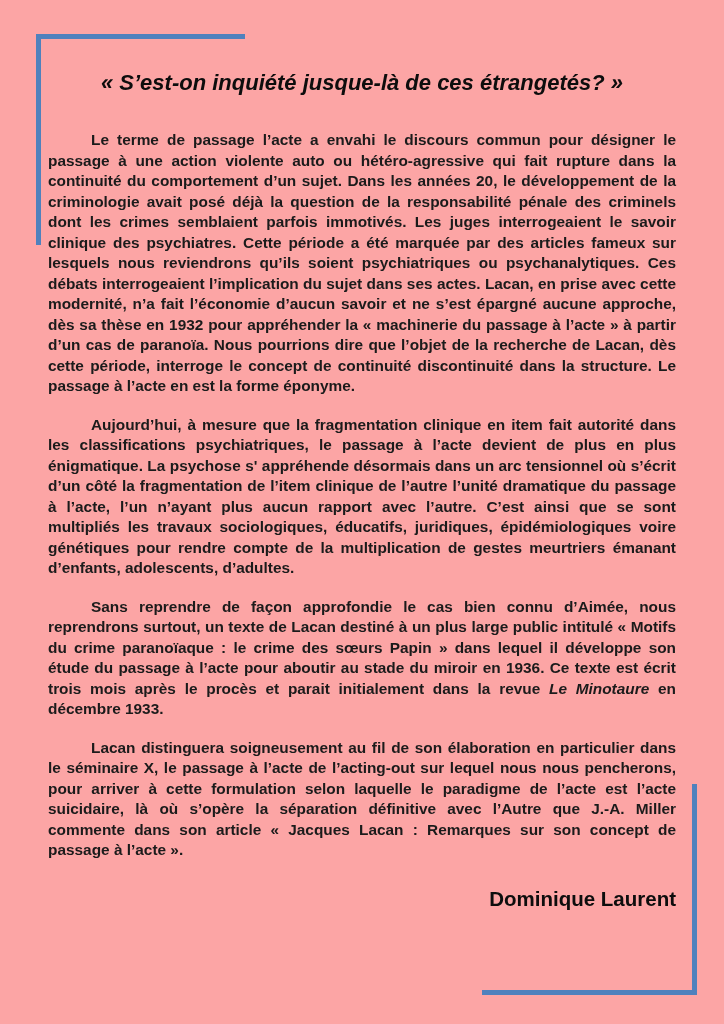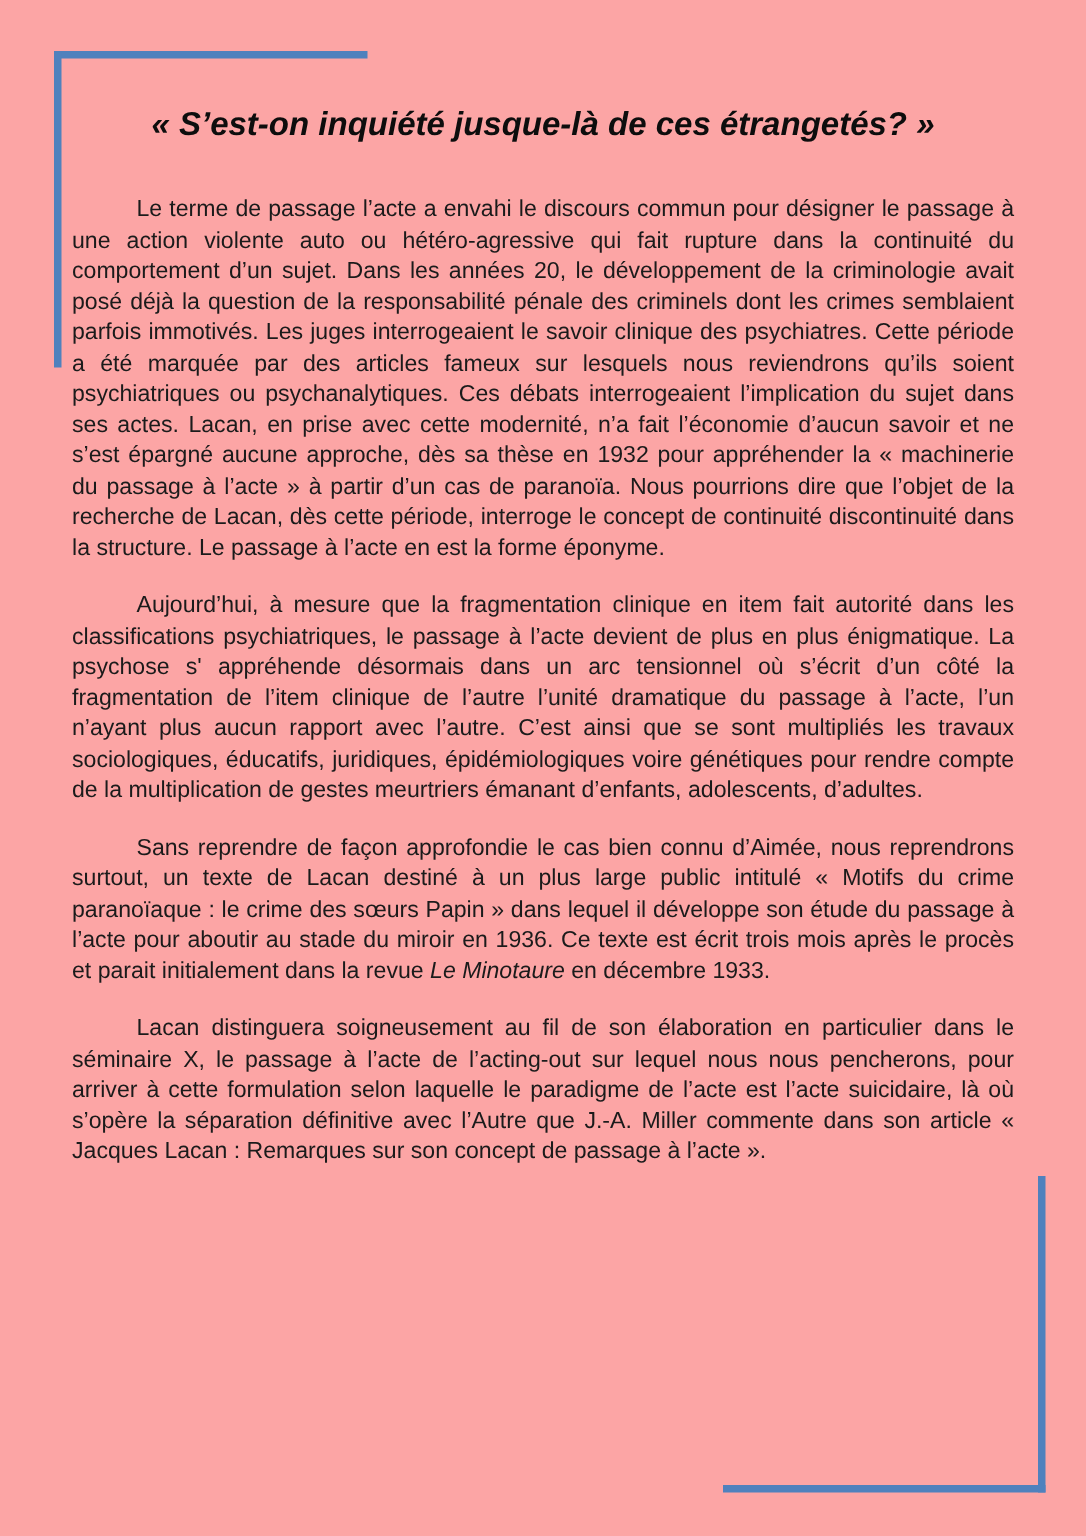--- a/index.html
+++ b/index.html
@@ -51,20 +51,21 @@
     white-space: nowrap;
     color: #0d0d0d;
   }
   .body-par {
     margin: 0 48px 18px 48px;
     font-size: 15.4px;
     line-height: 20.5px;
     text-align: justify;
     text-indent: 43px;
     color: #1b1b1b;
+    font-weight: bold;
   }
   .body-par.first {
     margin-top: 32px;
   }
   .italic {
     font-style: italic;
   }
   .signature {
     margin: 26px 48px 0 48px;
     font-size: 20.5px;
@@ -84,14 +85,15 @@
   <h1 class="title">« S’est-on inquiété jusque-là de ces étrangetés? »</h1>
 
   <p class="body-par first"><span>Le terme de passage l’acte a envahi le discours commun pour désigner le passage à une action violente auto ou hétéro-agressive qui fait rupture dans la continuité du comportement d’un sujet. Dans les années 20, le développement de la criminologie avait posé déjà la question de la responsabilité pénale des criminels dont les crimes semblaient parfois immotivés. Les juges interrogeaient le savoir clinique des psychiatres. Cette période a été marquée par des articles fameux sur lesquels nous reviendrons qu’ils soient psychiatriques ou psychanalytiques. Ces débats interrogeaient l’implication du sujet dans ses actes. Lacan, en prise avec cette modernité, n’a fait l’économie d’aucun savoir et ne s’est épargné aucune approche, dès sa thèse en 1932 pour appréhender la « machinerie du passage à l’acte » à partir d’un cas de paranoïa. Nous pourrions dire que l’objet de la recherche de Lacan, dès cette période, interroge le concept de continuité discontinuité dans la structure. Le passage à l’acte en est la forme éponyme.</span></p>
 
   <p class="body-par"><span>Aujourd’hui, à mesure que la fragmentation clinique en item fait autorité dans les classifications psychiatriques, le passage à l’acte devient de plus en plus énigmatique. La psychose s' appréhende désormais dans un arc tensionnel où s’écrit d’un côté la fragmentation de l’item clinique de l’autre l’unité dramatique du passage à l’acte, l’un n’ayant plus aucun rapport avec l’autre. C’est ainsi que se sont multipliés les travaux sociologiques, éducatifs, juridiques, épidémiologiques voire génétiques pour rendre compte de la multiplication de gestes meurtriers émanant d’enfants, adolescents, d’adultes.</span></p>
 
   <p class="body-par"><span>Sans reprendre de façon approfondie le cas bien connu d’Aimée, nous reprendrons surtout, un texte de Lacan destiné à un plus large public intitulé « Motifs du crime paranoïaque : le crime des sœurs Papin » dans lequel il développe son étude du passage à l’acte pour aboutir au stade du miroir en 1936. Ce texte est écrit trois mois après le procès et parait initialement dans la revue </span><span class="italic">Le Minotaure</span><span> en décembre 1933.</span></p>
 
   <p class="body-par"><span>Lacan distinguera soigneusement au fil de son élaboration en particulier dans le séminaire X, le passage à l’acte de l’acting-out sur lequel nous nous pencherons, pour arriver à cette formulation selon laquelle le paradigme de l’acte est l’acte suicidaire, là où s’opère la séparation définitive avec l’Autre que J.-A. Miller commente dans son article « Jacques Lacan : Remarques sur son concept de passage à l’acte ».</span></p>
 
+  <div class="signature">Dominique Laurent</div>
 
 </div>
 
 </body></html>

